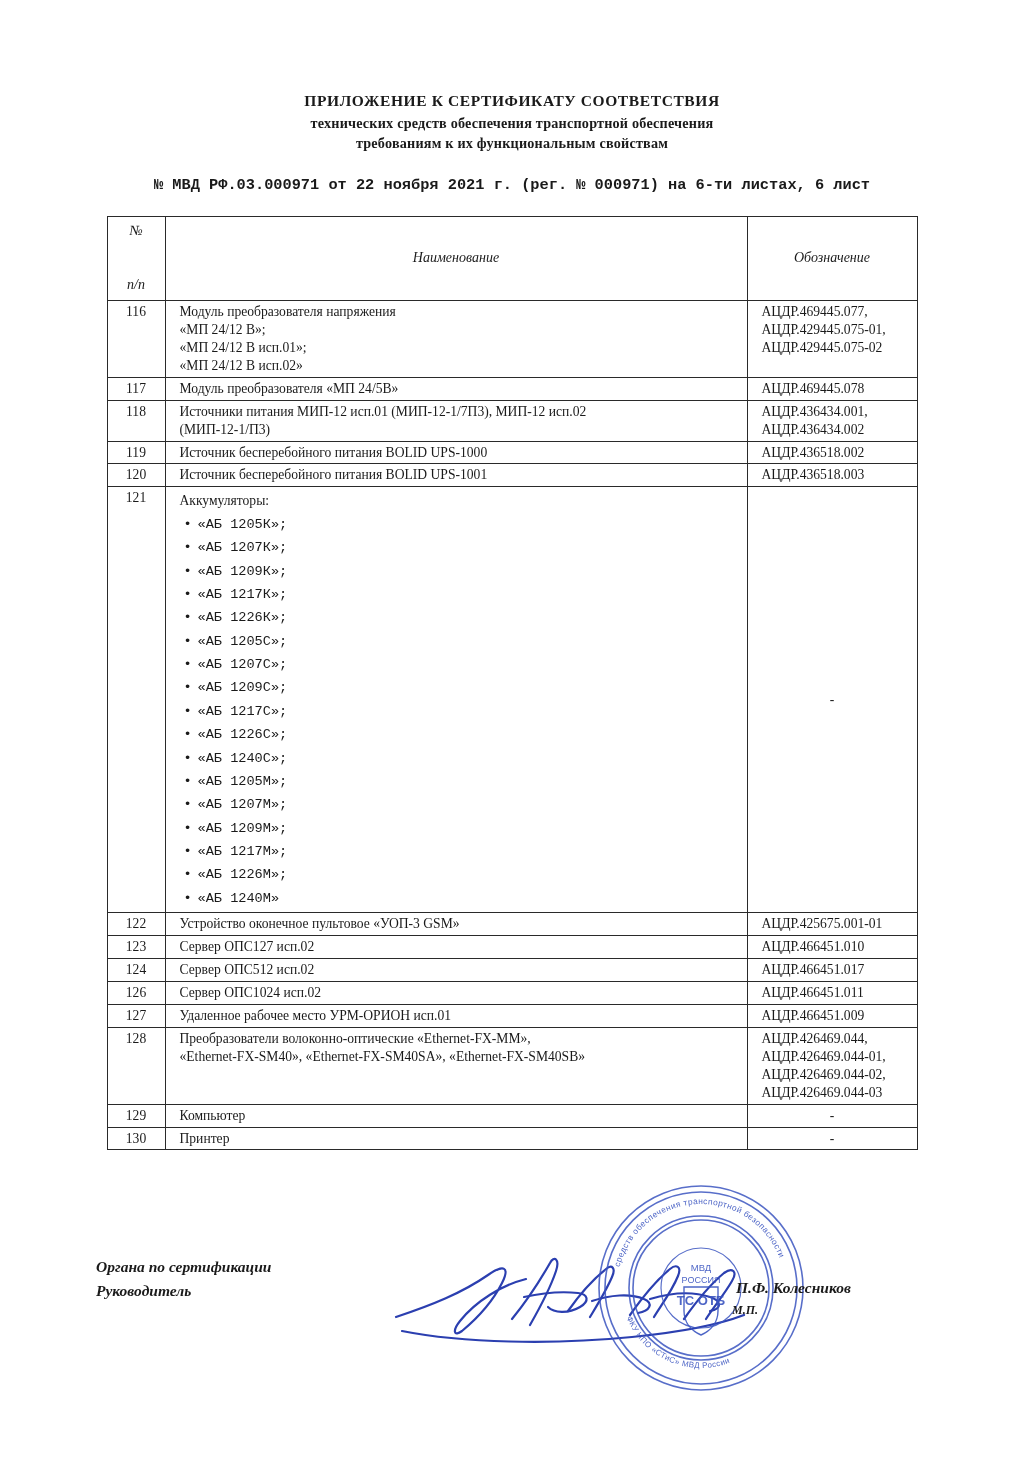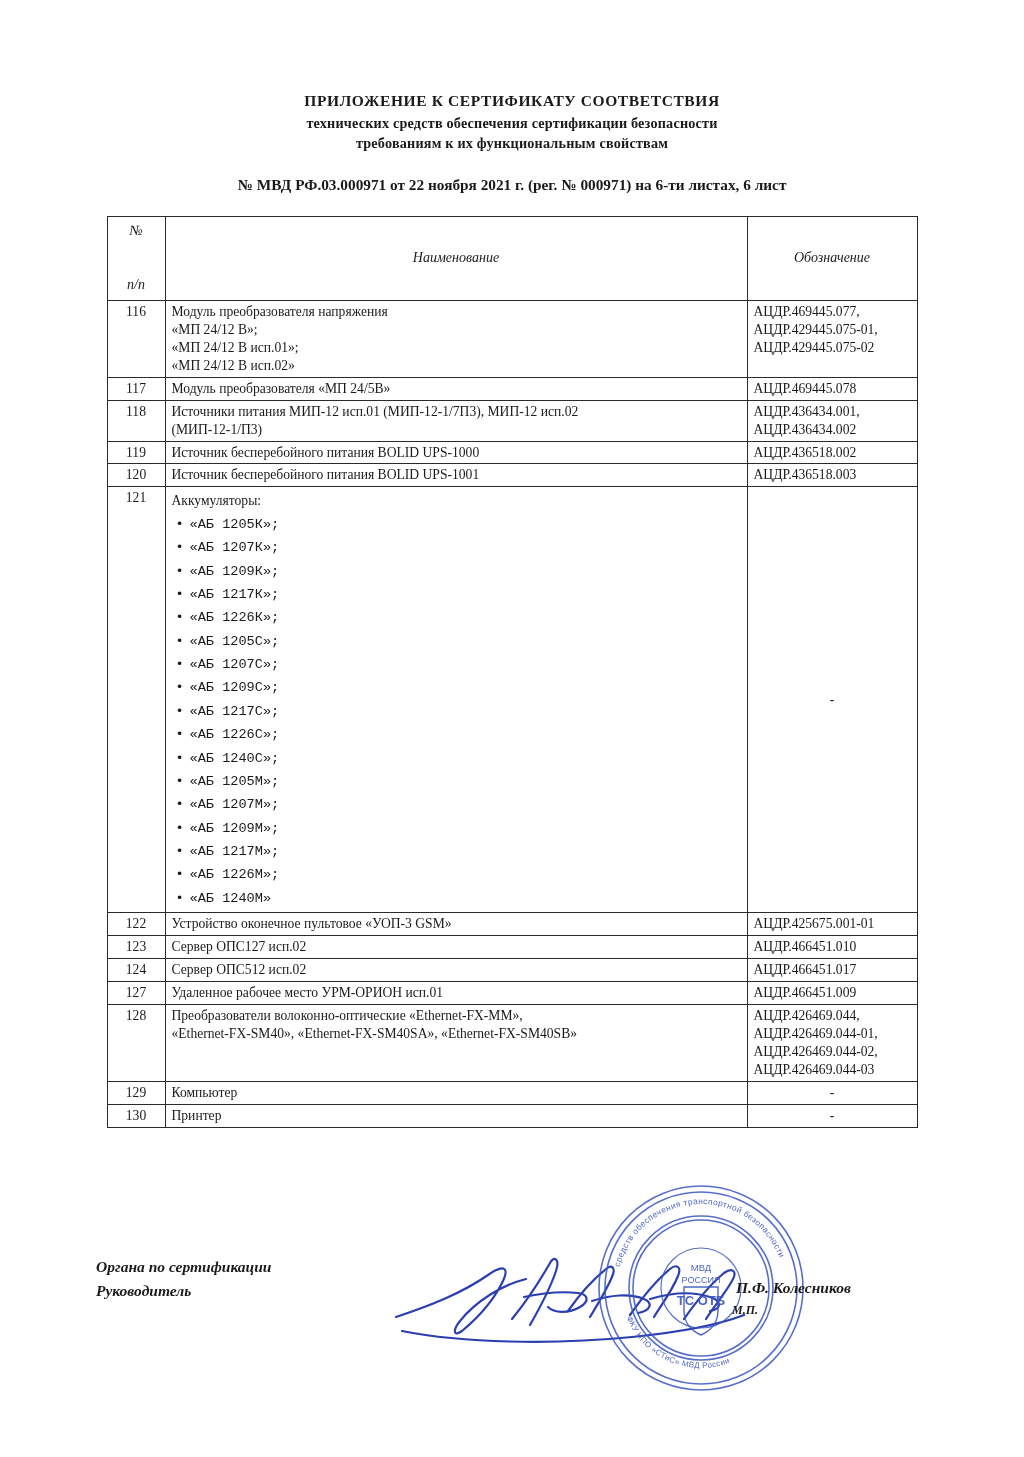--- a/index.html
+++ b/index.html
@@ -39,30 +39,31 @@
     font-size: 14.2px;
     letter-spacing: 0.2px;
     margin-bottom: 3px;
   }
   .cert-line {
     text-align: center;
     font-weight: bold;
     font-size: 15.3px;
     margin-top: 24px;
     margin-bottom: 22px;
+    font-family: Liberation Mono, monospace;
   }
   table.main {
     border-collapse: collapse;
     width: 810px;
     margin: 0 auto;
     table-layout: fixed;
   }
   table.main th, table.main td {
     border: 1px solid #2a2a2a;
-    padding: 2px 6px;
+    padding: 2px 14px;
     font-size: 13.6px;
     vertical-align: top;
     line-height: 1.32;
   }
   table.main th {
     text-align: center;
     font-style: italic;
     font-weight: normal;
     font-size: 14px;
     padding: 5px 4px;
@@ -154,21 +155,21 @@
     font-family: "Liberation Sans", sans-serif;
   }
 </style>
 </head>
 <body>
 
 <div class="page">
 
   <div class="header">
     <div class="line1">ПРИЛОЖЕНИЕ К СЕРТИФИКАТУ СООТВЕТСТВИЯ</div>
-    <div class="line2">технических средств обеспечения сертификации безопасности</div>
+    <div class="line2">технических средств обеспечения транспортной обеспечения</div>
     <div class="line3">требованиям к их функциональным свойствам</div>
   </div>
 
   <div class="cert-line">№ МВД РФ.03.000971 от 22 ноября 2021 г. (рег. № 000971) на 6-ти листах, 6 лист</div>
 
   <table class="main">
     <colgroup>
       <col class="c-num">
       <col class="c-name">
       <col class="c-code">
@@ -282,20 +283,29 @@
             <span class="mline">АЦДР.466451.010</span>
           </td>
         </tr>
         <tr>
           <td class="num">124</td>
           <td class="name">
             <span class="mline">Сервер ОПС512 исп.02</span>
           </td>
           <td class="code">
             <span class="mline">АЦДР.466451.017</span>
+          </td>
+        </tr>
+        <tr>
+          <td class="num">126</td>
+          <td class="name">
+            <span class="mline">Сервер ОПС1024 исп.02</span>
+          </td>
+          <td class="code">
+            <span class="mline">АЦДР.466451.011</span>
           </td>
         </tr>
         <tr>
           <td class="num">127</td>
           <td class="name">
             <span class="mline">Удаленное рабочее место УРМ-ОРИОН исп.01</span>
           </td>
           <td class="code">
             <span class="mline">АЦДР.466451.009</span>
           </td>

